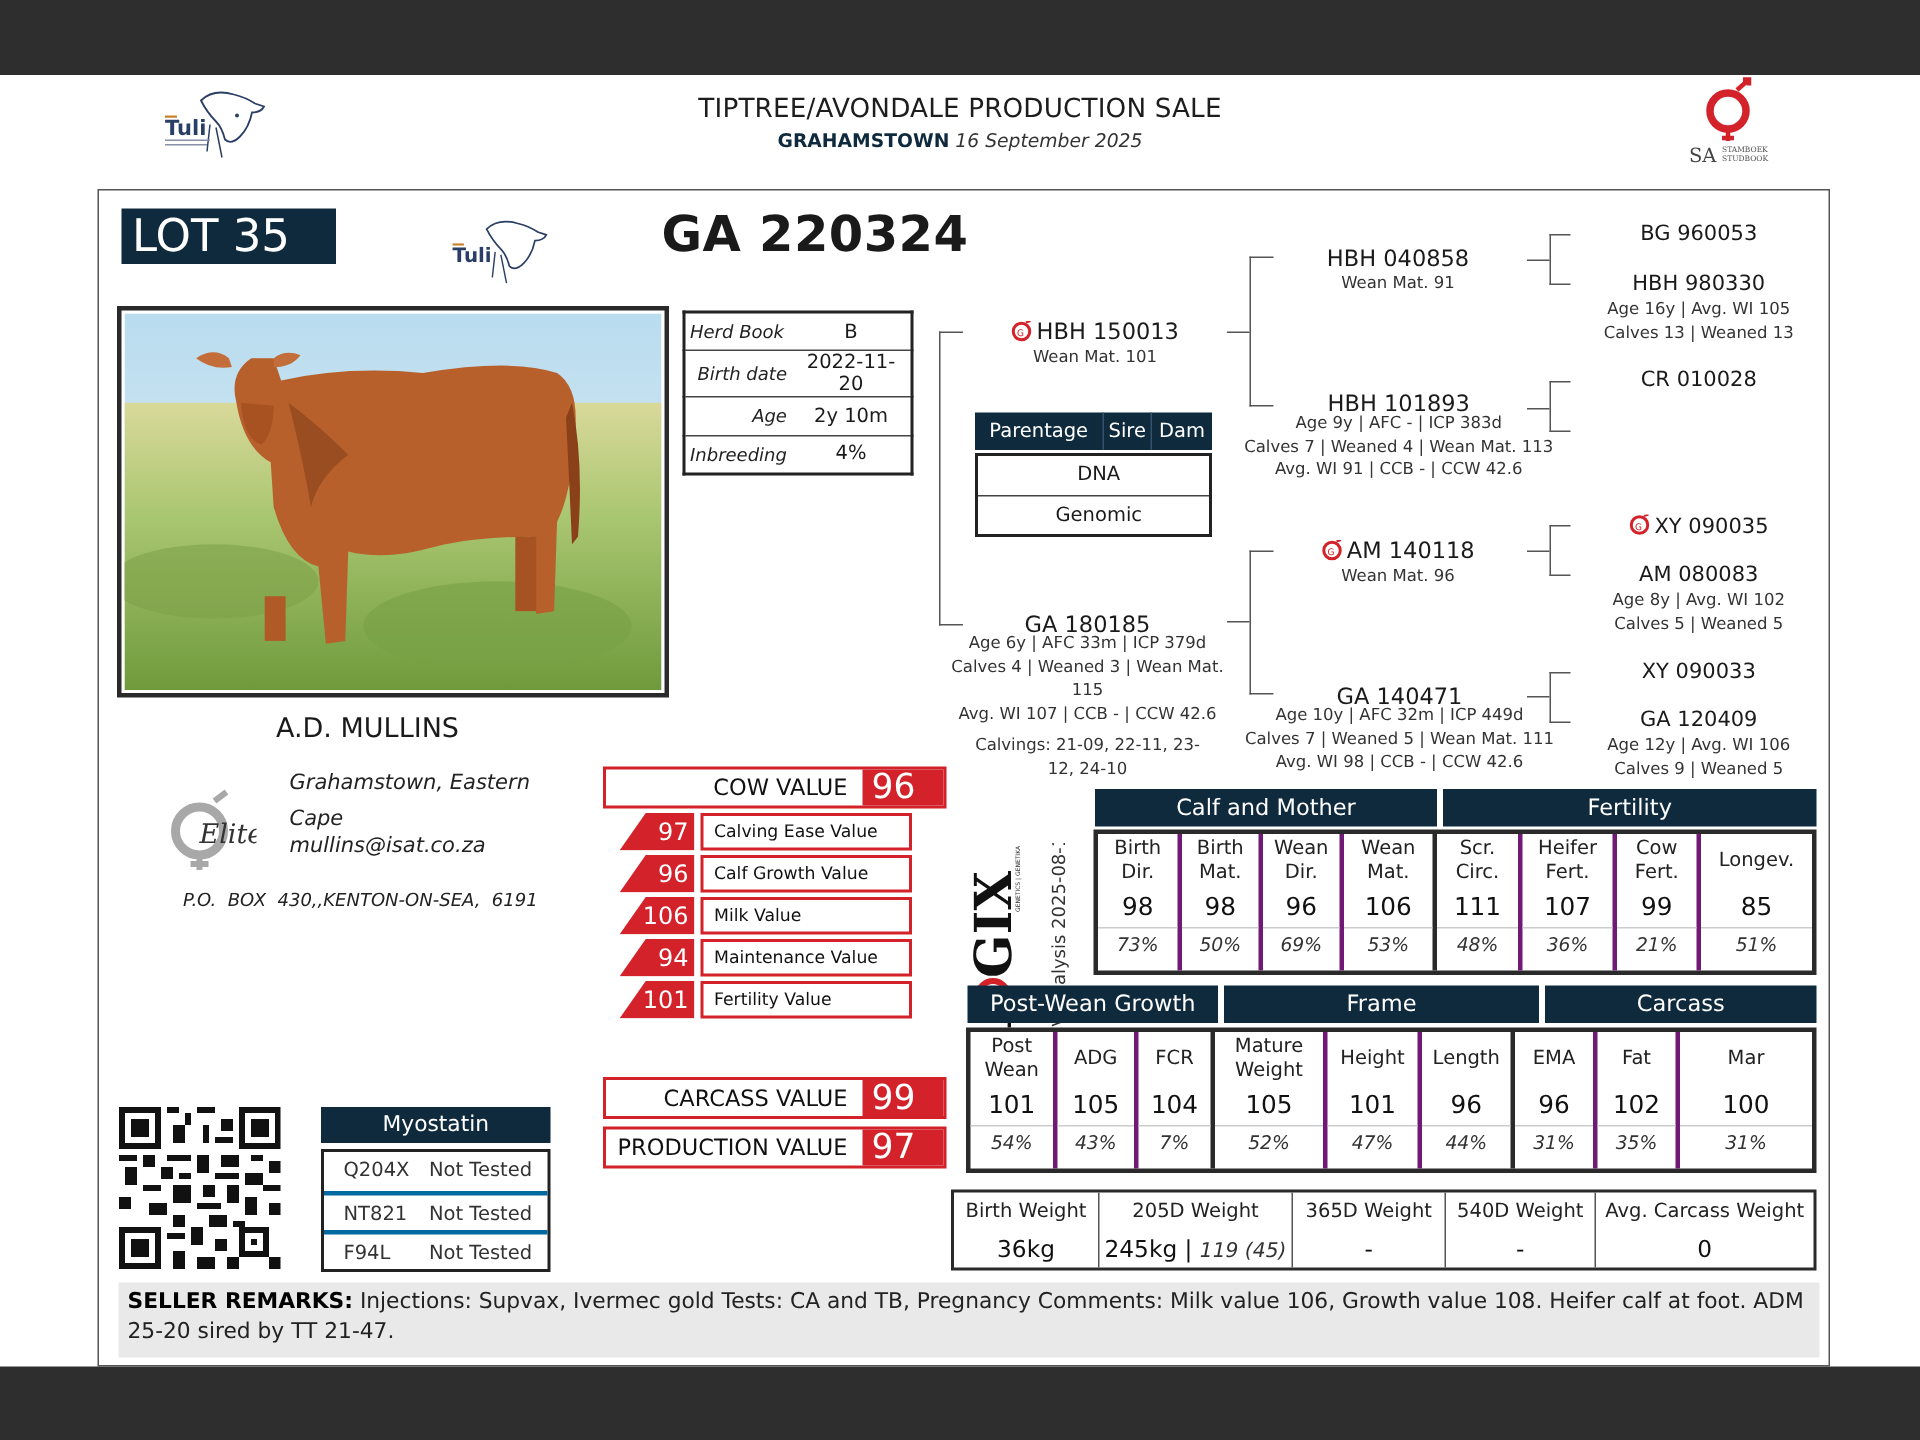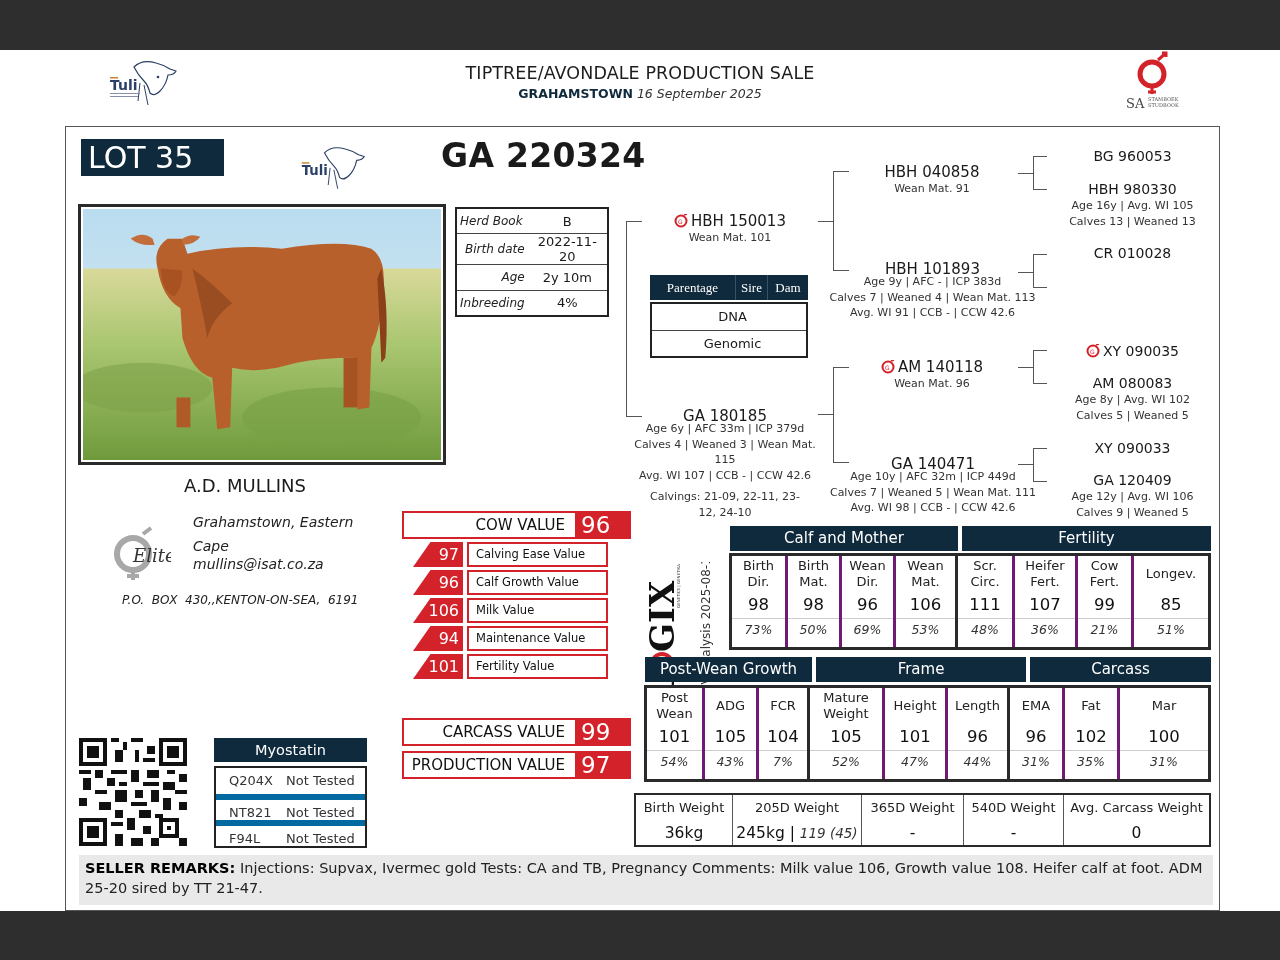--- a/index.html
+++ b/index.html
@@ -31,21 +31,21 @@
   .info-tbl td { border-bottom: 1px solid #444; height: 25.5px; padding: 0 3px; }
   .info-tbl td.k { font-style: italic; color: #222; font-size: 12px; }
   .info-tbl td.v { text-align: center; font-size: 13px; }
 
   
   .ped-line { position: absolute; border-color: #555; border-style: solid; border-width: 0; }
   .pnode { position: absolute; text-align: center; font-size: 11px; color: #333; line-height: 15.5px; }
   .pnode .nm { font-size: 15px; color: #1a1a1a; line-height: 18px; }
   .gt { display: inline-block; width: 14px; height: 14px; vertical-align: -2px; margin-right: 3px; }
 
-  .parent-hd { left: 650px; top: 225px; width: 158px; height: 25px; display: flex; font-size: 13px; font-family: Liberation Serif, serif; }
+  .parent-hd { left: 650px; top: 225px; width: 158px; height: 25px; display: flex; font-size: 13px; }
   .parent-hd div { display: flex; align-items: center; justify-content: center; border-right: 1px solid #33536b; }
   .parent-tbl { left: 650px; top: 252px; width: 158px; border: 2px solid #222; font-size: 13px; }
   .parent-tbl div { height: 26px; line-height: 26px; padding-left: 7px; text-align: center; }
   .parent-tbl div + div { border-top: 1px solid #444; }
 
   
   .seller { left: 160px; top: 425px; width: 170px; font-size: 18px; text-align: center; color: #1a1a1a; }
   .addr { left: 193px; top: 460px; width: 170px; font-size: 14px; font-style: italic; color: #222; line-height: 24px; }
   .email { left: 193px; top: 506px; font-size: 14px; font-style: italic; color: #222; }
   .pobox { left: 122px; top: 543px; font-size: 12px; font-style: italic; color: #222; }
@@ -79,21 +79,21 @@
   .wt-col:last-child { border-right: none; }
   .wt-col .h { font-size: 13px; color: #222; height: 26px; line-height: 26px; }
   .wt-col .v { font-size: 15.5px; color: #111; height: 24px; line-height: 24px; }
   .wt-col .v i { font-size: 13.5px; color: #333; }
 
   
   .qr { left: 79px; top: 688px; width: 108px; height: 108px; }
   .myo-hd { left: 214px; top: 688px; width: 153px; height: 24px; font-size: 14.5px; line-height: 24px; text-align: center; }
   .myo-tbl { left: 214px; top: 716px; width: 153px; border: 2px solid #222; font-size: 13px; }
   .myo-tbl .r { display: flex; height: 26px; line-height: 26px; }
-  .myo-tbl .r + .r { border-top: 6px solid #0369a1; }
+  .myo-tbl .r + .r { border-top: 3px solid #0369a1; }
   .myo-tbl .c1 { width: 56px; padding-left: 13px; color: #333; }
   .myo-tbl .c2 { padding-left: 14px; color: #333; }
 
   .remarks { left: 79px; top: 805px; width: 1134px; height: 50px; background: #e9e9e9; font-size: 14.5px; line-height: 20px; padding: 3px 6px; color: #222; }
   .remarks b { font-weight: bold; color: #000000; }
 </style>
 </head>
 <body>
 
 <div class="page">

